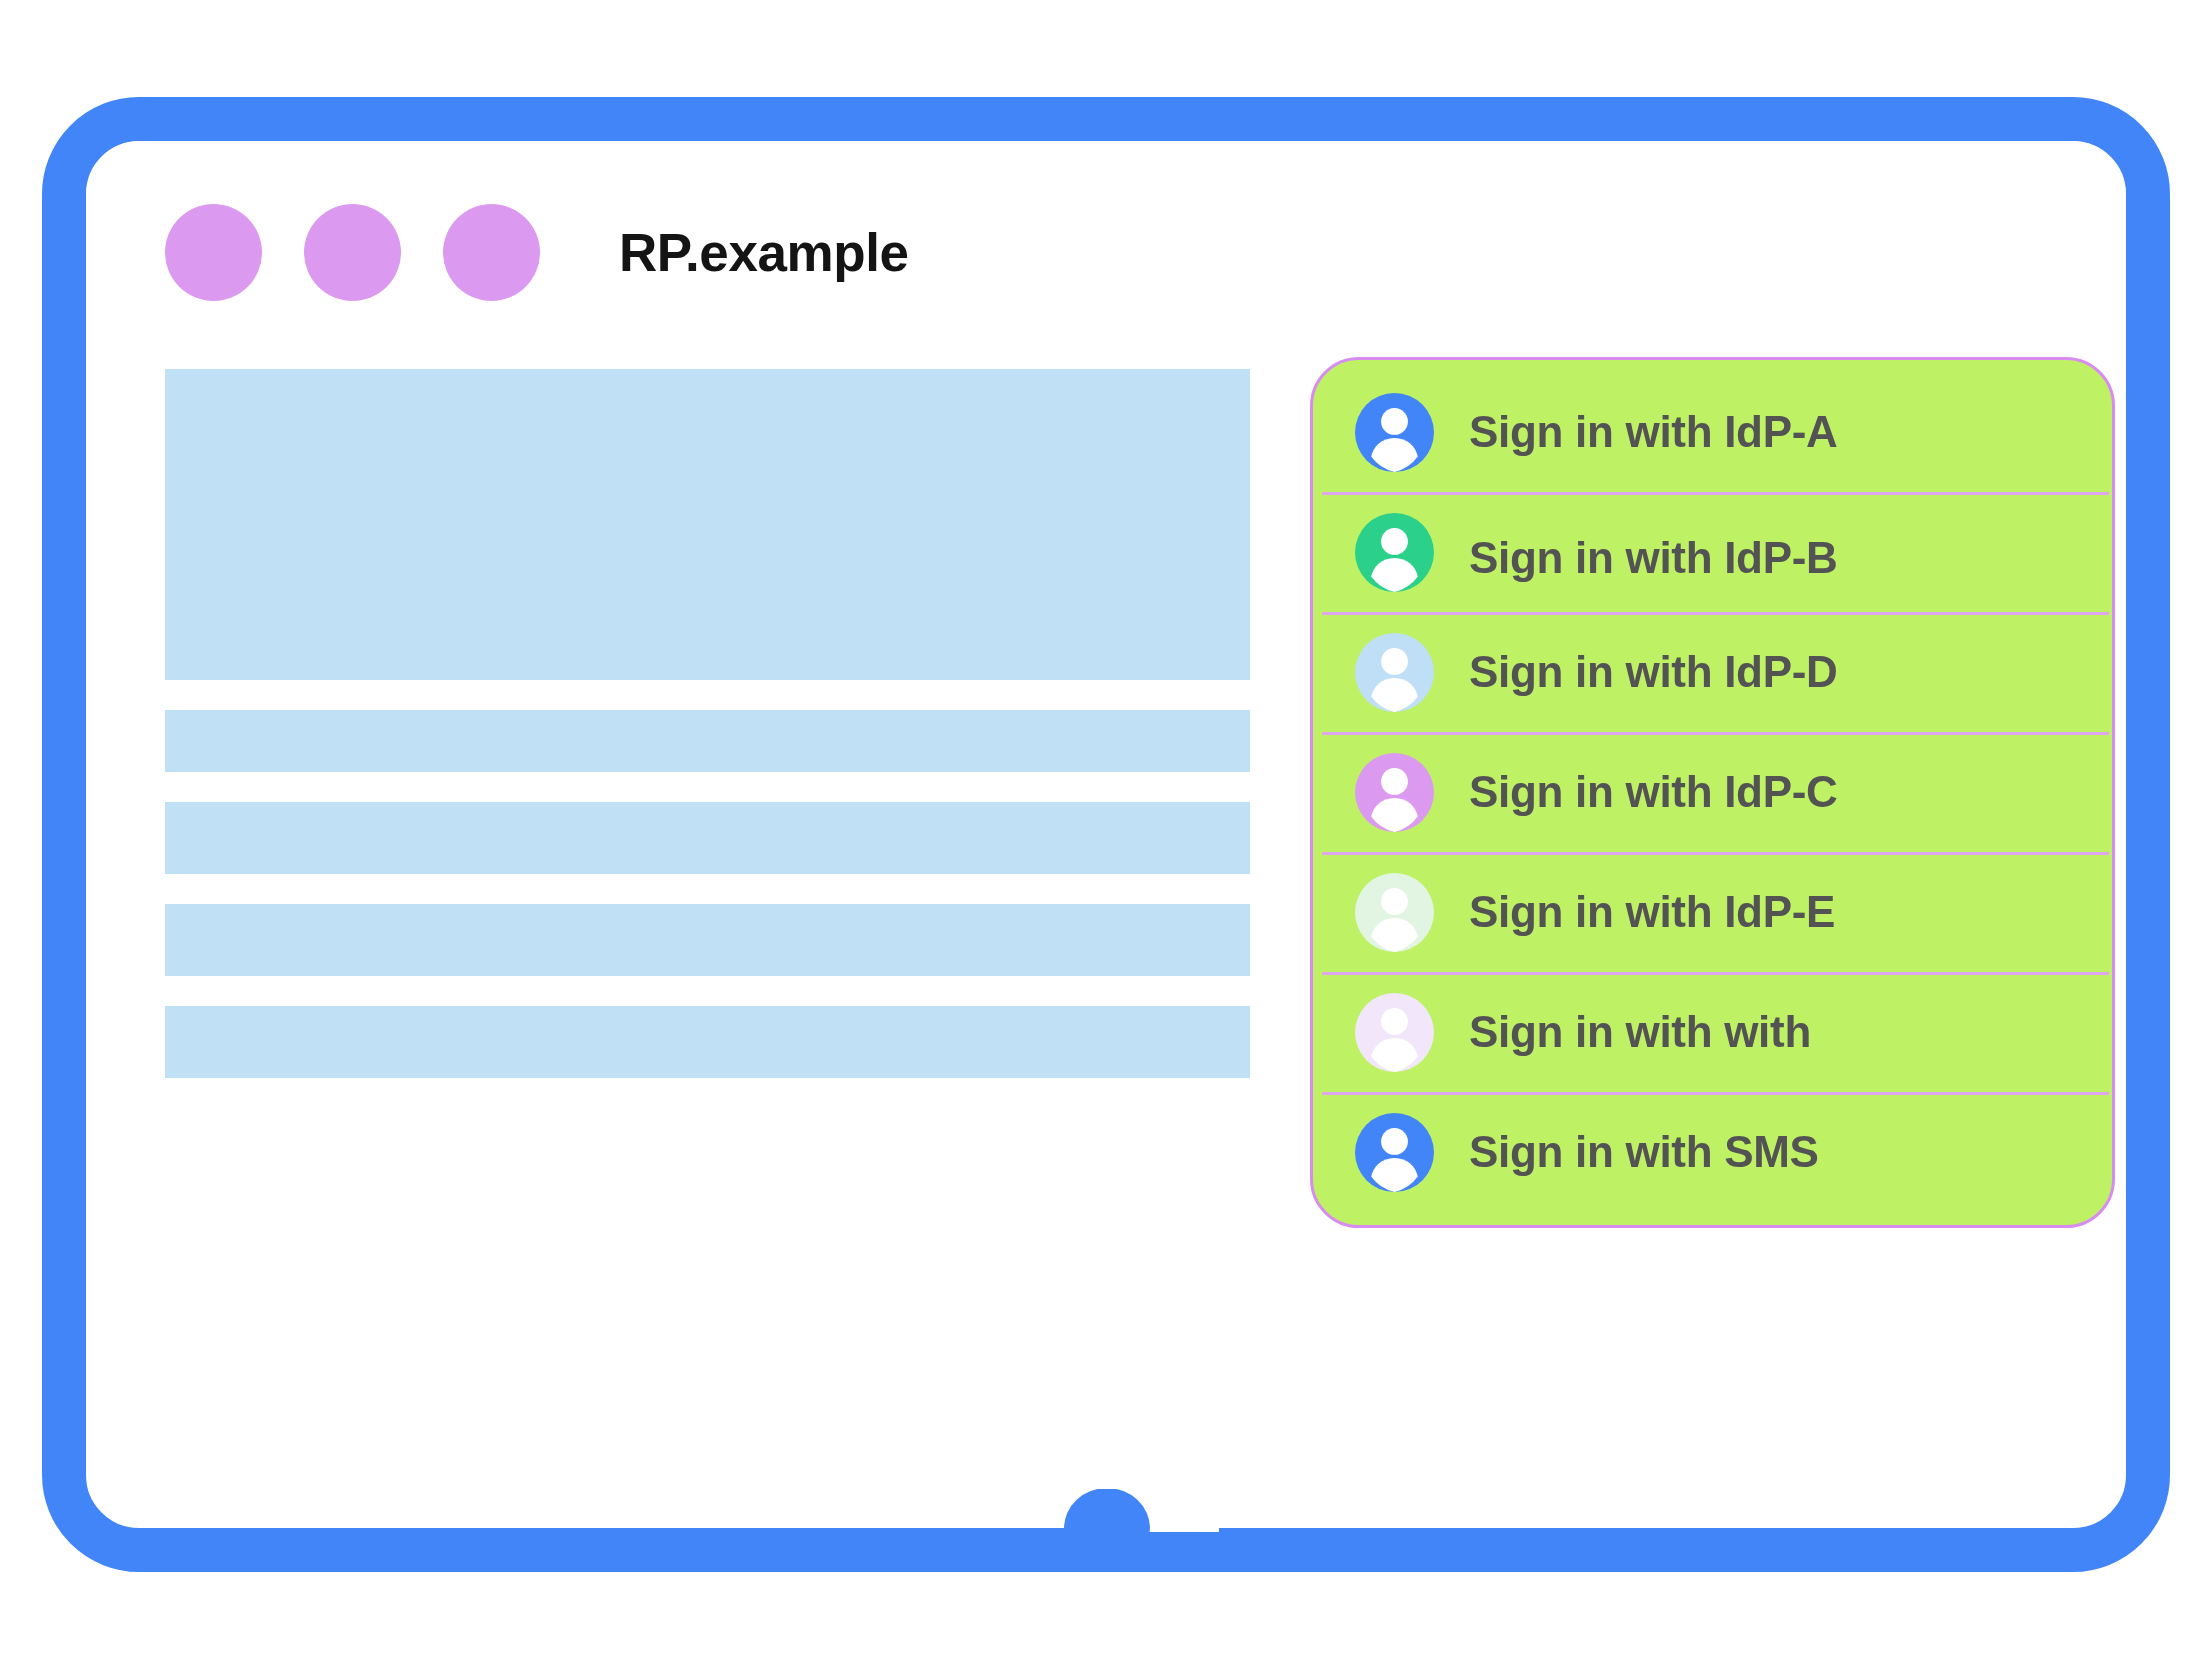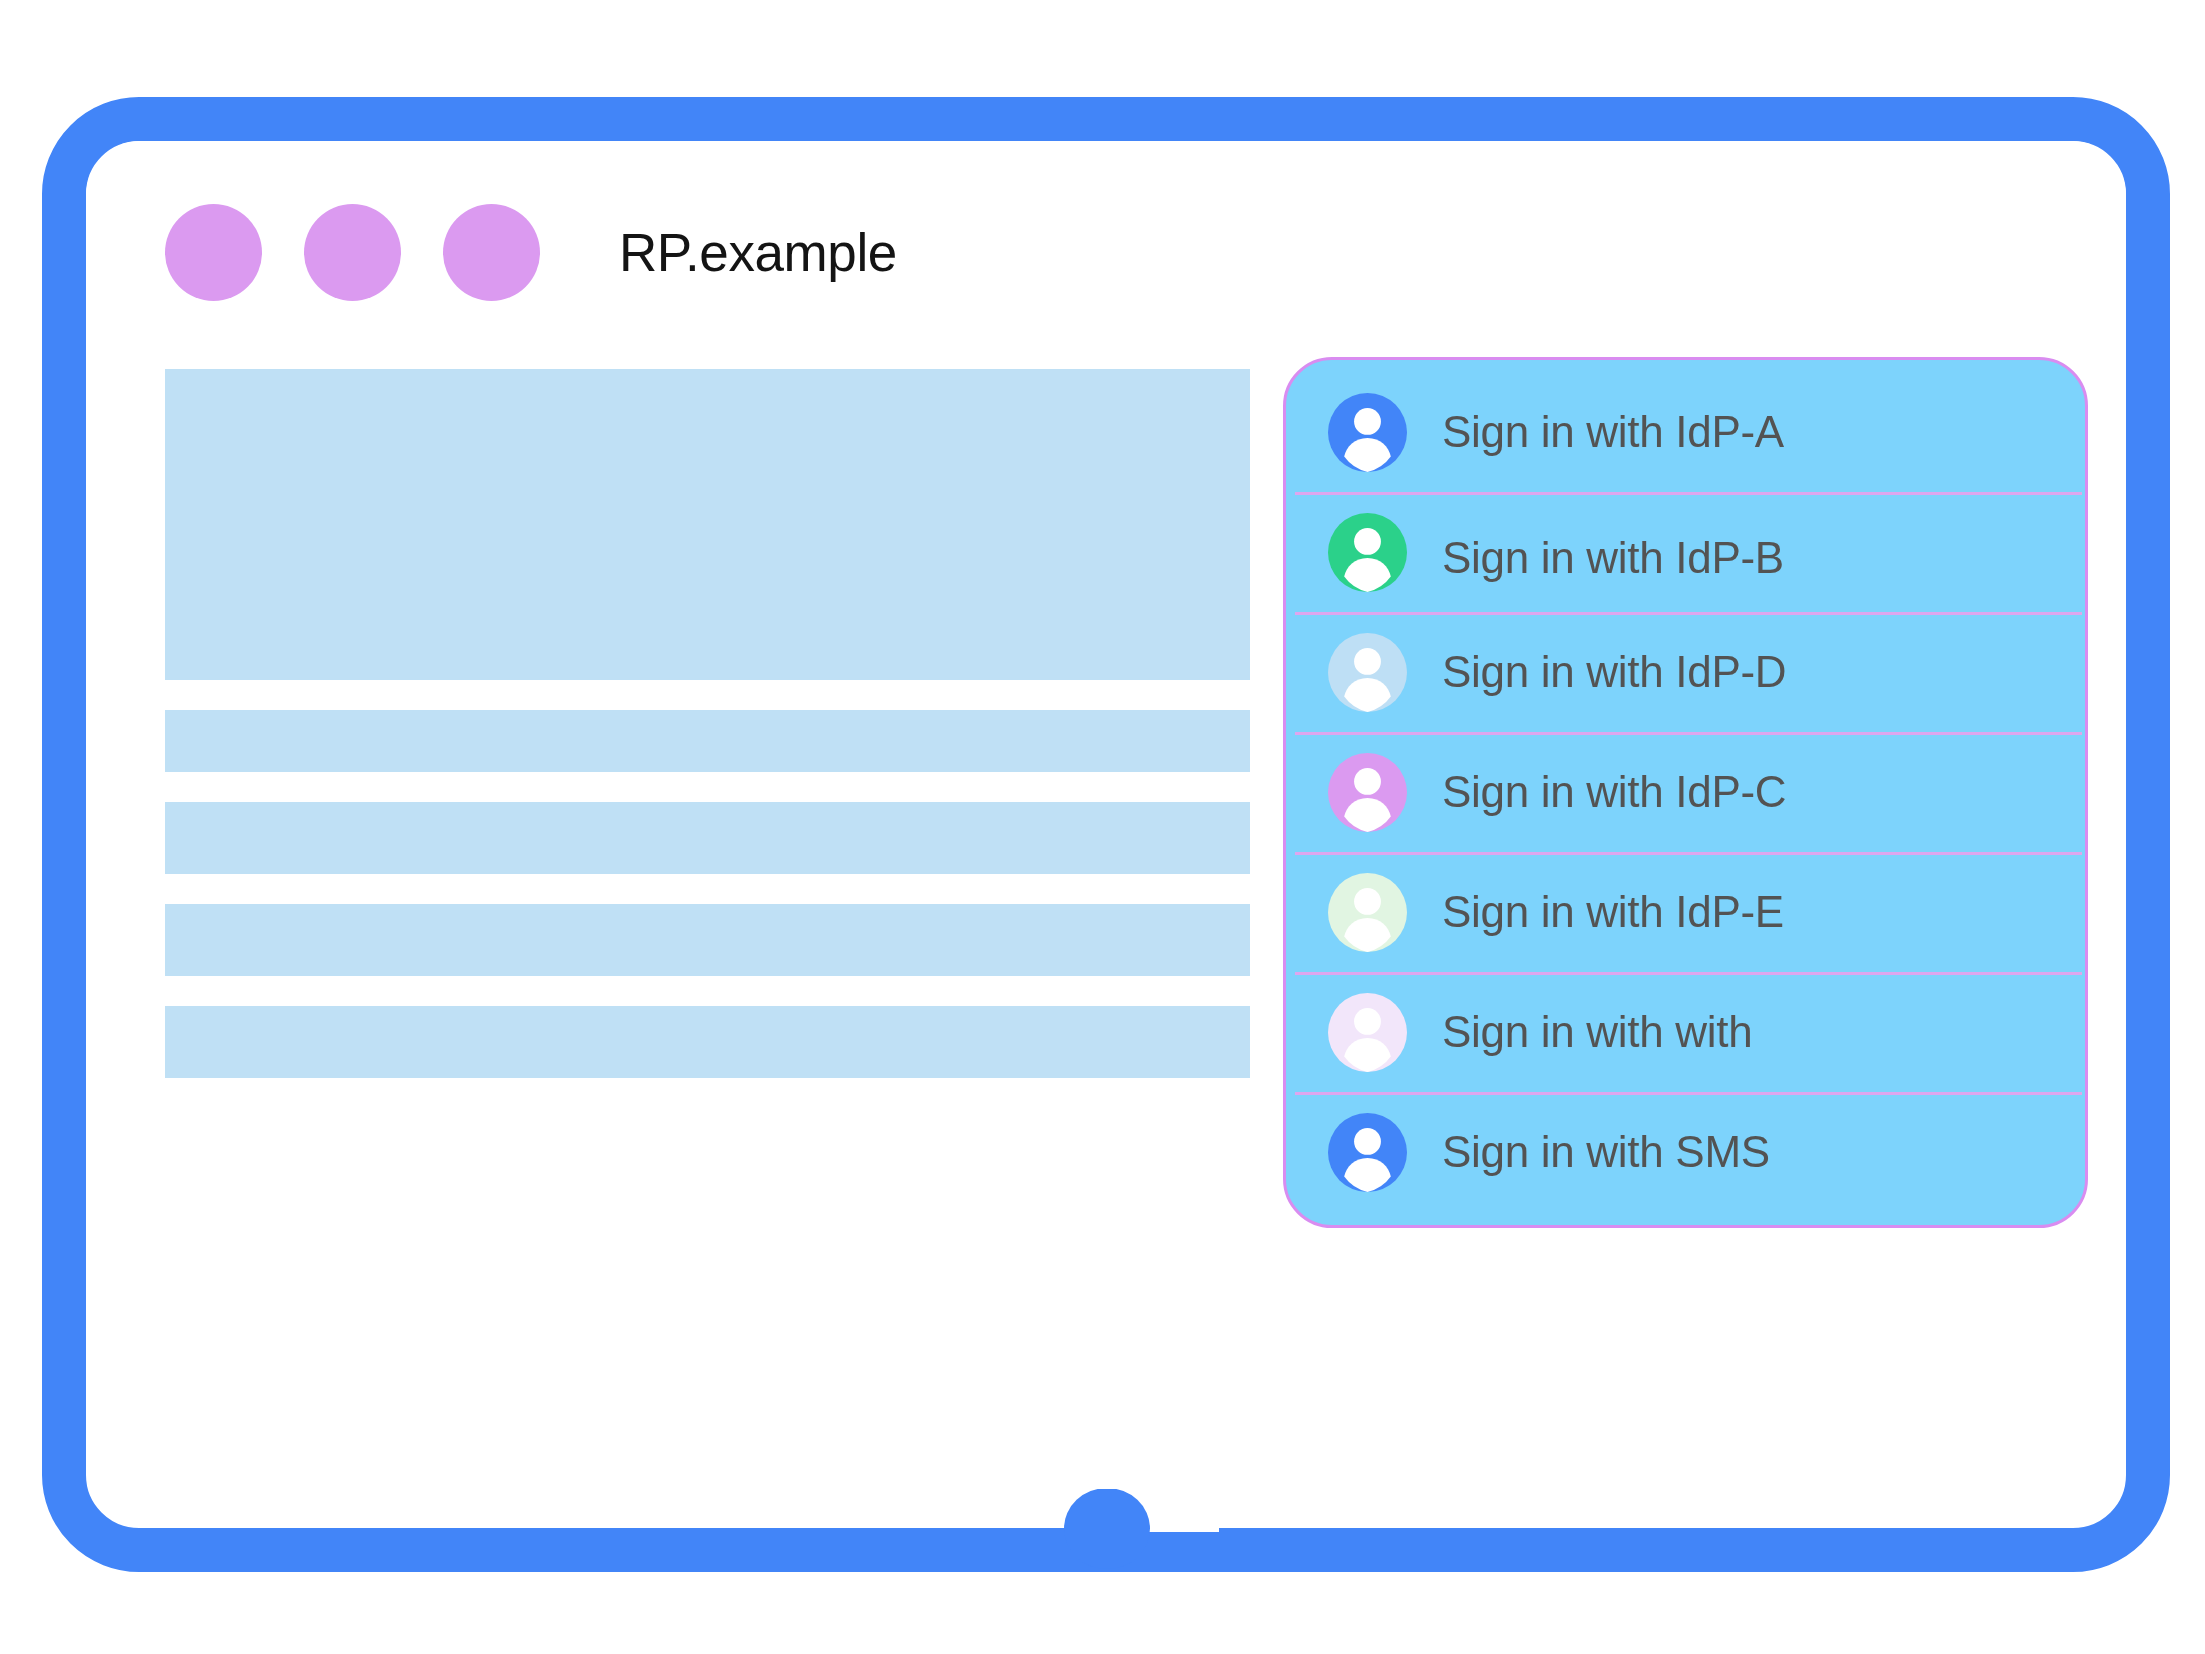--- a/index.html
+++ b/index.html
@@ -59,20 +59,21 @@
   
   #screen {
     position: absolute;
     left: 44px;
     top: 44px;
     width: 2040px;
     height: 1348px;
     background: #ffffff;
     border-radius: 55px;
     overflow: hidden;
+    font-weight: bold;
   }
 
   
   #title-bar {
     position: absolute;
     left: 79px;
     top: 60px;
     height: 102px;
     display: flex;
     align-items: center;
@@ -103,25 +104,25 @@
     width: 100%;
     margin-bottom: 30px;
   }
   .placeholder-hero { height: 311px; }
   .placeholder-bar  { height: 62px; }
   .placeholder-bar-tall { height: 72px; }
 
   
   #signin-panel {
     position: absolute;
-    left: 1197px;
+    left: 1224px;
     top: 216px;
     width: 805px;
     box-sizing: border-box;
-    background: #7dd3fc;
+    background: #bef264;
     border: 3.5px solid #d98cf0;
     border-radius: 49px;
     padding: 12.4px 0 12.4px 0;
   }
   .signin-row {
     position: relative;
     height: 120px;
     display: flex;
     align-items: center;
     padding-left: 42px;

